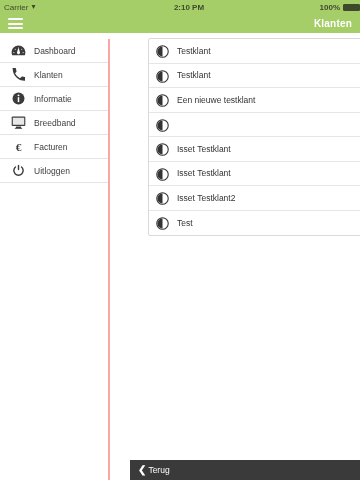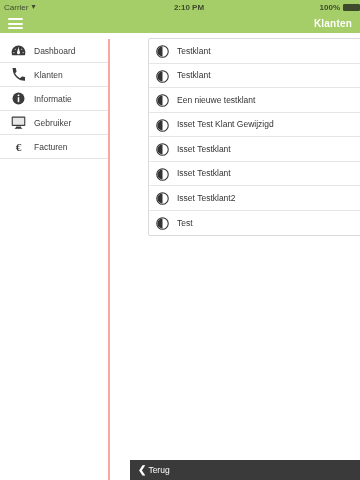--- a/index.html
+++ b/index.html
@@ -145,33 +145,42 @@
 
     <div class="side-item">
       <span class="side-ico">
         <svg width="15" height="13" viewBox="0 0 24 21">
             <rect x="1" y="1" width="22" height="15" rx="1.5" fill="#3b3b3b"></rect>
             <rect x="2.8" y="2.8" width="18.4" height="11.4" fill="#e8e8e8"></rect>
             <rect x="8" y="17" width="8" height="2.6" fill="#3b3b3b"></rect>
             <rect x="6" y="19" width="12" height="1.6" rx=".6" fill="#3b3b3b"></rect>
           </svg>
       </span>
-      <span class="side-label">Gebruiker</span>
+      <span class="side-label">Breedband</span>
     </div>
 
     <div class="side-item">
       <span class="side-ico">
         <svg width="13" height="14" viewBox="0 0 24 24">
             <text x="12" y="19" font-family="'Liberation Serif', serif" font-size="21" font-weight="bold" fill="#3b3b3b" text-anchor="middle">€</text>
           </svg>
       </span>
       <span class="side-label">Facturen</span>
     </div>
 
 
+    <div class="side-item">
+      <span class="side-ico">
+        <svg width="13" height="13" viewBox="0 0 24 24">
+            <path fill="none" stroke="#3b3b3b" stroke-width="2.6" stroke-linecap="round" d="M6.4 5.6a8.6 8.6 0 1 0 11.2 0"></path>
+            <rect x="10.7" y="1.4" width="2.6" height="10" rx="1.3" fill="#3b3b3b"></rect>
+          </svg>
+      </span>
+      <span class="side-label">Uitloggen</span>
+    </div>
 
   </div>
 
   <div class="content">
     <div class="list-card">
 
       <div class="list-row">
         <span class="adjust-ico">
           <svg width="13" height="13" viewBox="0 0 24 24">
               <circle cx="12" cy="12" r="10.6" fill="none" stroke="#333" stroke-width="2"></circle>
@@ -201,21 +210,20 @@
         <span class="list-label">Een nieuwe testklant</span>
       </div>
 
       <div class="list-row">
         <span class="adjust-ico">
           <svg width="13" height="13" viewBox="0 0 24 24">
               <circle cx="12" cy="12" r="10.6" fill="none" stroke="#333" stroke-width="2"></circle>
               <path fill="#333" d="M12 2.6A9.4 9.4 0 0 0 12 21.4z"></path>
             </svg>
         </span>
-        <span class="list-label">Isset Test Klant Gewijzigd</span>
       </div>
 
       <div class="list-row">
         <span class="adjust-ico">
           <svg width="13" height="13" viewBox="0 0 24 24">
               <circle cx="12" cy="12" r="10.6" fill="none" stroke="#333" stroke-width="2"></circle>
               <path fill="#333" d="M12 2.6A9.4 9.4 0 0 0 12 21.4z"></path>
             </svg>
         </span>
         <span class="list-label">Isset Testklant</span>

